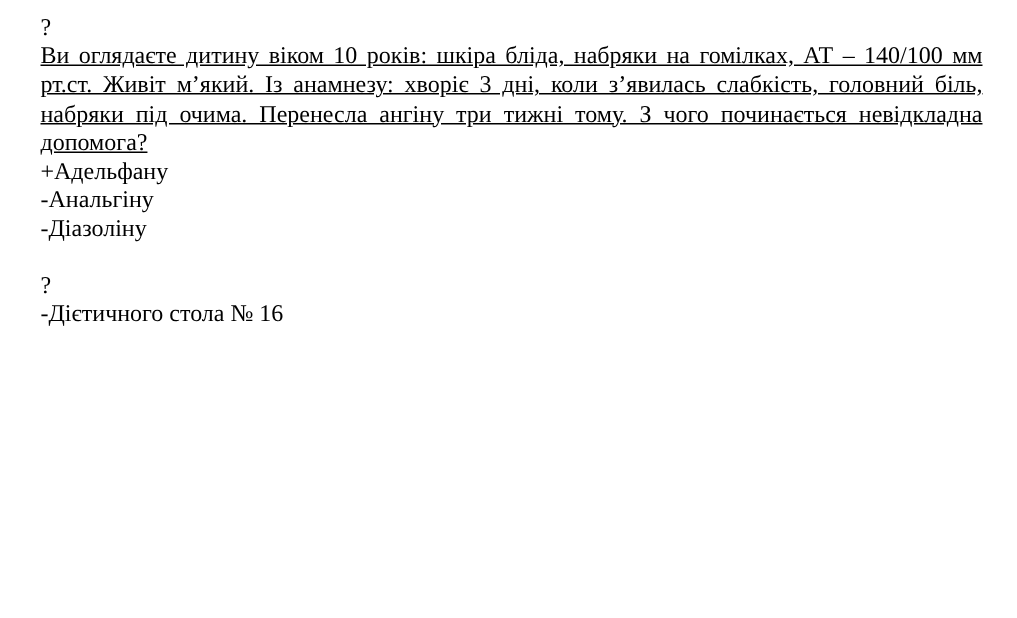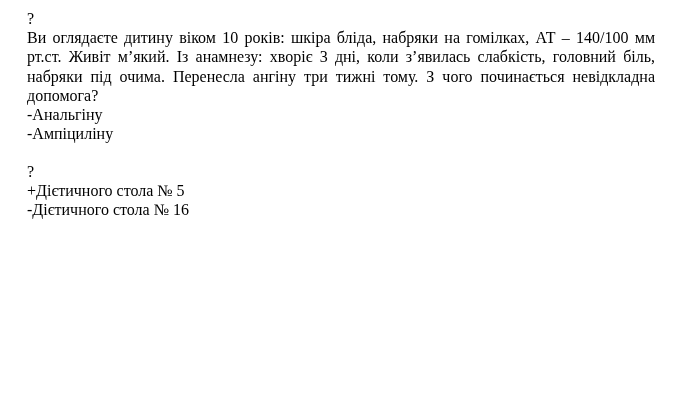--- a/index.html
+++ b/index.html
@@ -24,41 +24,42 @@
     }
     .line {
       line-height: 19px;
       height: 19px;
       white-space: nowrap;
     }
     .para {
       line-height: 19.3px;
       text-align: justify;
       text-align-last: left;
+      text-decoration: underline;
     }
     .question {
       margin: 0;
     }
     .gap {
       height: 19px;
     }
   </style>
 </head>
 <body>
 
 <div class="page">
 
   <div class="question">
     <div class="line">?</div>
     <div class="para">Ви оглядаєте дитину віком 10 років: шкіра бліда, набряки на гомілках, АТ – 140/100 мм рт.ст. Живіт м’який. Із анамнезу: хворіє 3 дні, коли з’явилась слабкість, головний біль, набряки під очима. Перенесла ангіну три тижні тому. З чого починається  невідкладна допомога?</div>
+    <div class="line">+Адельфану</div>
     <div class="line">-Анальгіну</div>
-    <div class="line">-Ампіциліну</div>
+    <div class="line">-Діазоліну</div>
   </div>
 
   <div class="gap"></div>
 
   <div class="question">
     <div class="line">?</div>
-    <div class="line">+Дієтичного стола № 5</div>
     <div class="line">-Дієтичного стола № 16</div>
   </div>
 
 </div>
 
 </body></html>

